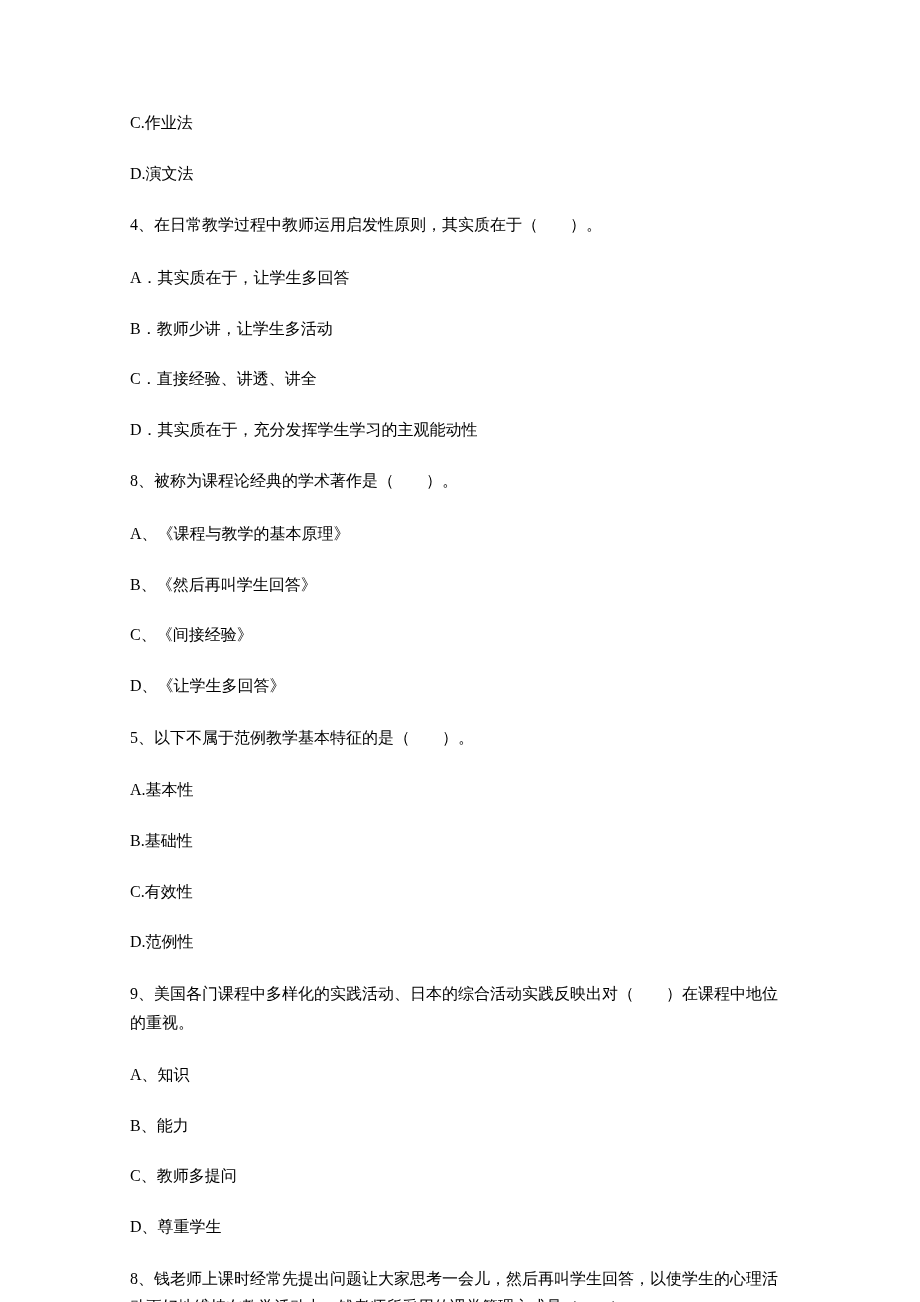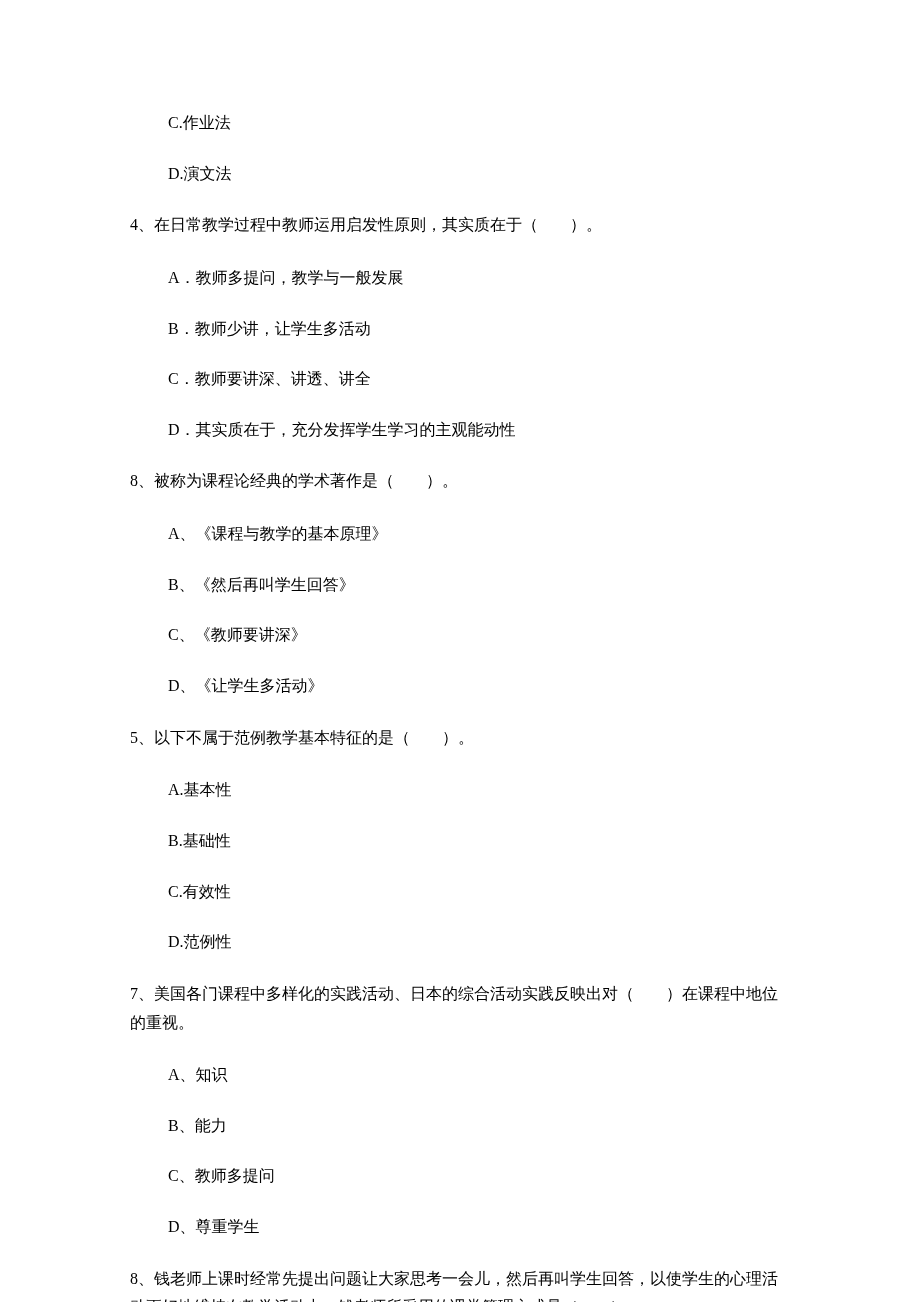--- a/index.html
+++ b/index.html
@@ -6,52 +6,51 @@
   html, body { width: 920px; background: #ffffff; }
   body {
     font-family: "SimSun", "宋体", serif;
     color: #000000;
     font-size: 16px;
     padding: 110px 130px 50px 130px;
     position: relative;
     min-height: 1302px;
   }
   .option {
-    margin-left: 38px;
     margin-bottom: 25px;
     line-height: 1.6;
   }
   .question {
     margin-bottom: 25px;
     line-height: 1.8;
   }
 </style>
 </head>
 <body>
 
 <div class="option">C.作业法</div>
 <div class="option">D.演文法</div>
 
 <div class="question">4、在日常教学过程中教师运用启发性原则，其实质在于（　　）。</div>
-<div class="option">A．教师多提问，教学与一般发展</div>
+<div class="option">A．其实质在于，让学生多回答</div>
 <div class="option">B．教师少讲，让学生多活动</div>
-<div class="option">C．教师要讲深、讲透、讲全</div>
+<div class="option">C．直接经验、讲透、讲全</div>
 <div class="option">D．其实质在于，充分发挥学生学习的主观能动性</div>
 
 <div class="question">8、被称为课程论经典的学术著作是（　　）。</div>
 <div class="option">A、《课程与教学的基本原理》</div>
 <div class="option">B、《然后再叫学生回答》</div>
-<div class="option">C、《教师要讲深》</div>
-<div class="option">D、《让学生多活动》</div>
+<div class="option">C、《间接经验》</div>
+<div class="option">D、《让学生多回答》</div>
 
 <div class="question">5、以下不属于范例教学基本特征的是（　　）。</div>
 <div class="option">A.基本性</div>
 <div class="option">B.基础性</div>
 <div class="option">C.有效性</div>
 <div class="option">D.范例性</div>
 
-<div class="question">7、美国各门课程中多样化的实践活动、日本的综合活动实践反映出对（　　）在课程中地位的重视。</div>
+<div class="question">9、美国各门课程中多样化的实践活动、日本的综合活动实践反映出对（　　）在课程中地位的重视。</div>
 <div class="option">A、知识</div>
 <div class="option">B、能力</div>
 <div class="option">C、教师多提问</div>
 <div class="option">D、尊重学生</div>
 
 <div class="question">8、钱老师上课时经常先提出问题让大家思考一会儿，然后再叫学生回答，以使学生的心理活动更好地维持在教学活动中，钱老师所采用的课堂管理方式是（　　）。</div>
 
 </body></html>

